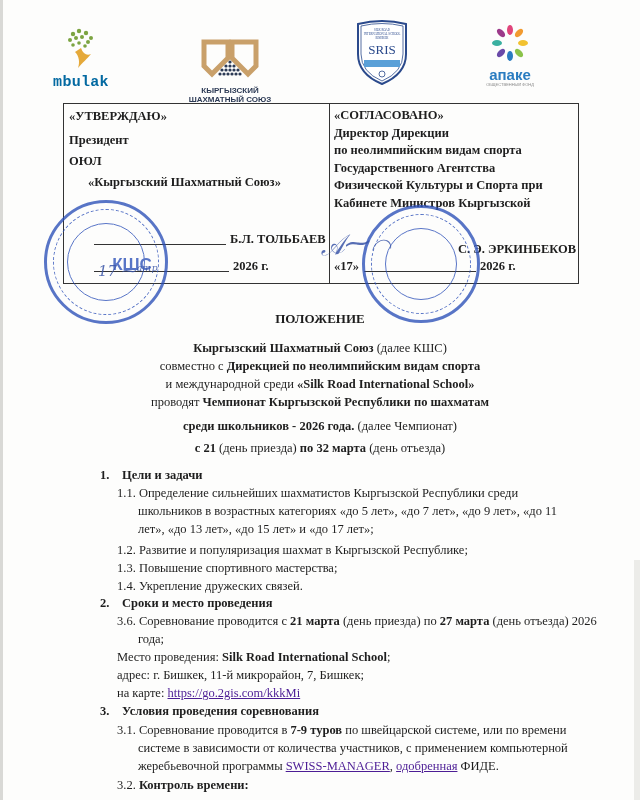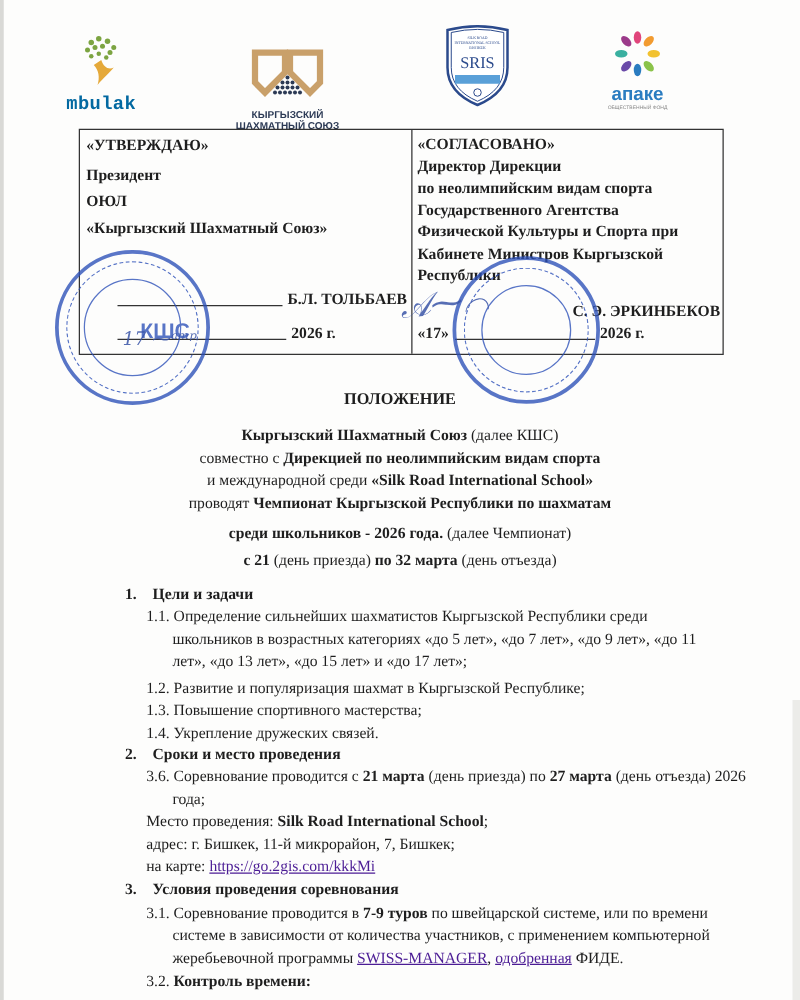--- a/index.html
+++ b/index.html
@@ -26,21 +26,21 @@
 
   
   .approval {
     position: absolute; left: 63px; top: 103px; width: 514px; height: 179px;
     border: 1px solid #333;
   }
   .approval .col { position: absolute; top: 0; height: 179px; }
   .approval .col-left { left: 0; width: 265px; border-right: 1px solid #333; }
   .approval .col-right { left: 266px; width: 248px; }
   .approval .line { font-weight: bold; font-size: 12.5px; line-height: 18px; position: absolute; left: 5px; white-space: nowrap; }
-  .col-left .l1 { top: 3px; } .col-left .l2 { top: 27px; } .col-left .l3 { top: 48px; } .col-left .l4 { top: 69px; }
+  .col-left .l1 { top: 3px; } .col-left .l2 { top: 27px; } .col-left .l3 { top: 48px; } .col-left .l4 { top: 69px; margin-left: 19px; }
   .col-right .line { position: static; padding-left: 4px; font-size: 12.5px; line-height: 17.5px; }
   .col-right .stack { position: absolute; top: 3px; left: 0; }
   .sign-name { position: absolute; font-weight: bold; font-size: 12.5px; white-space: nowrap; }
   .sign-line { position: absolute; height: 1px; background: #333; }
 
   
   .stamp { position: absolute; border-radius: 50%; border: 3px solid #2b4fb8; opacity: 0.78; }
   .stamp::before { content: ""; position: absolute; inset: 6px; border-radius: 50%; border: 1.5px dashed #2b4fb8; }
   .stamp::after { content: ""; position: absolute; inset: 20px; border-radius: 50%; border: 1.5px solid #2b4fb8; }
   .stamp-left { left: 44px; top: 200px; width: 118px; height: 118px; }
@@ -160,21 +160,20 @@
     <div class="sign-name" style="left:169px; top:155px;">2026 г.</div>
   </div>
   <div class="col col-right">
     <div class="stack">
       <div class="line">«СОГЛАСОВАНО»</div>
       <div class="line">Директор Дирекции</div>
       <div class="line">по неолимпийским видам спорта</div>
       <div class="line">Государственного Агентства</div>
       <div class="line">Физической Культуры и Спорта при</div>
       <div class="line">Кабинете Министров Кыргызской</div>
-      <div class="line">Республики</div>
     </div>
     <div class="sign-name" style="left:128px; top:138px;">С. Э. ЭРКИНБЕКОВ</div>
     <div class="sign-name" style="left:4px; top:155px;">«17»</div>
     <div class="sign-line" style="left:34px; top:167px; width:112px;"></div>
     <div class="sign-name" style="left:150px; top:155px;">2026 г.</div>
   </div>
 </div>
 
 <div class="stamp stamp-left">
   <div class="center-label">КШС</div>

